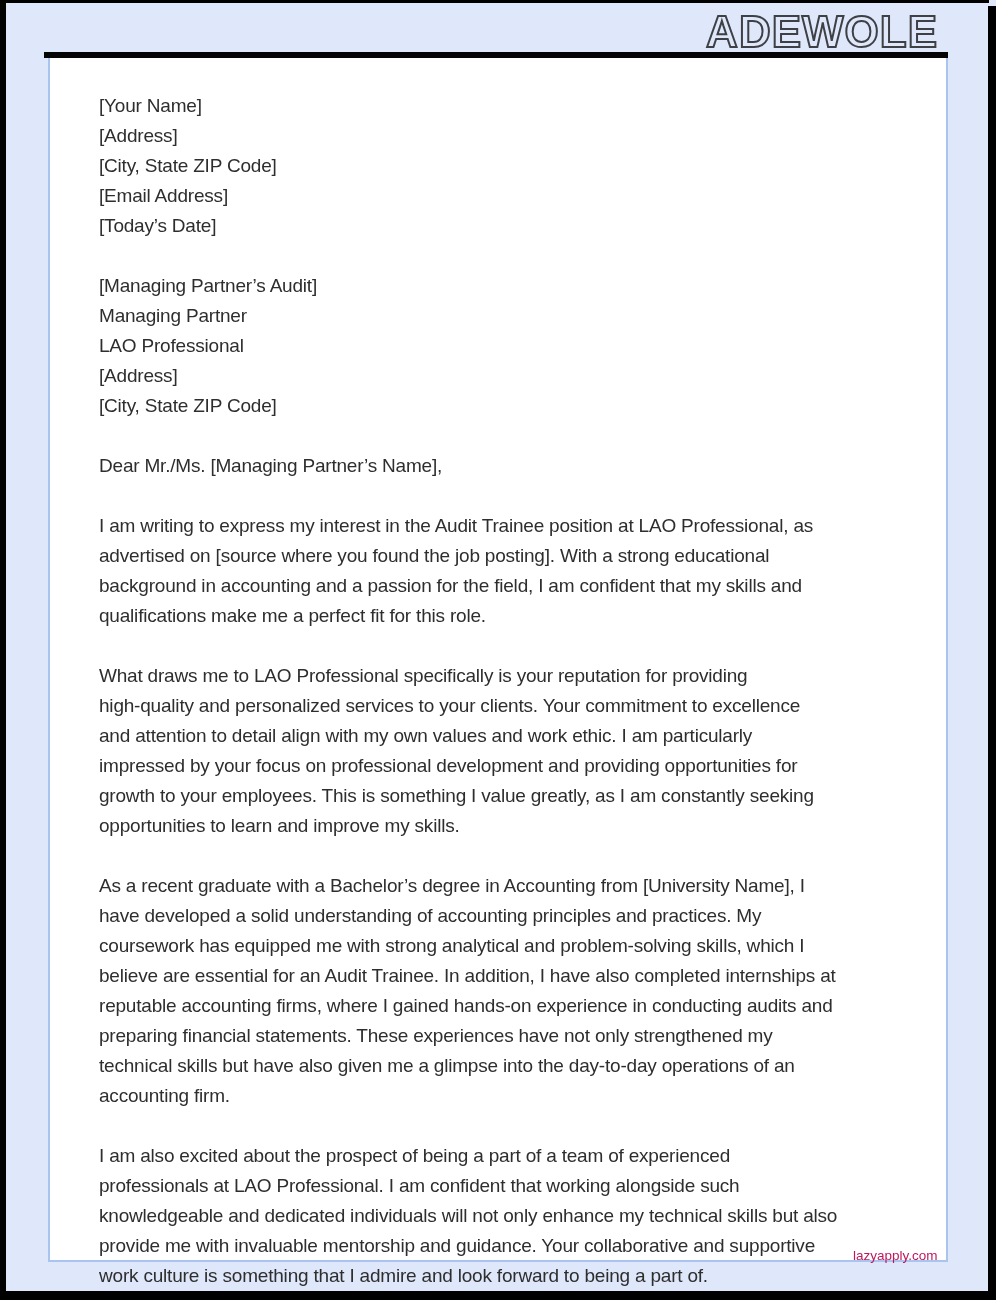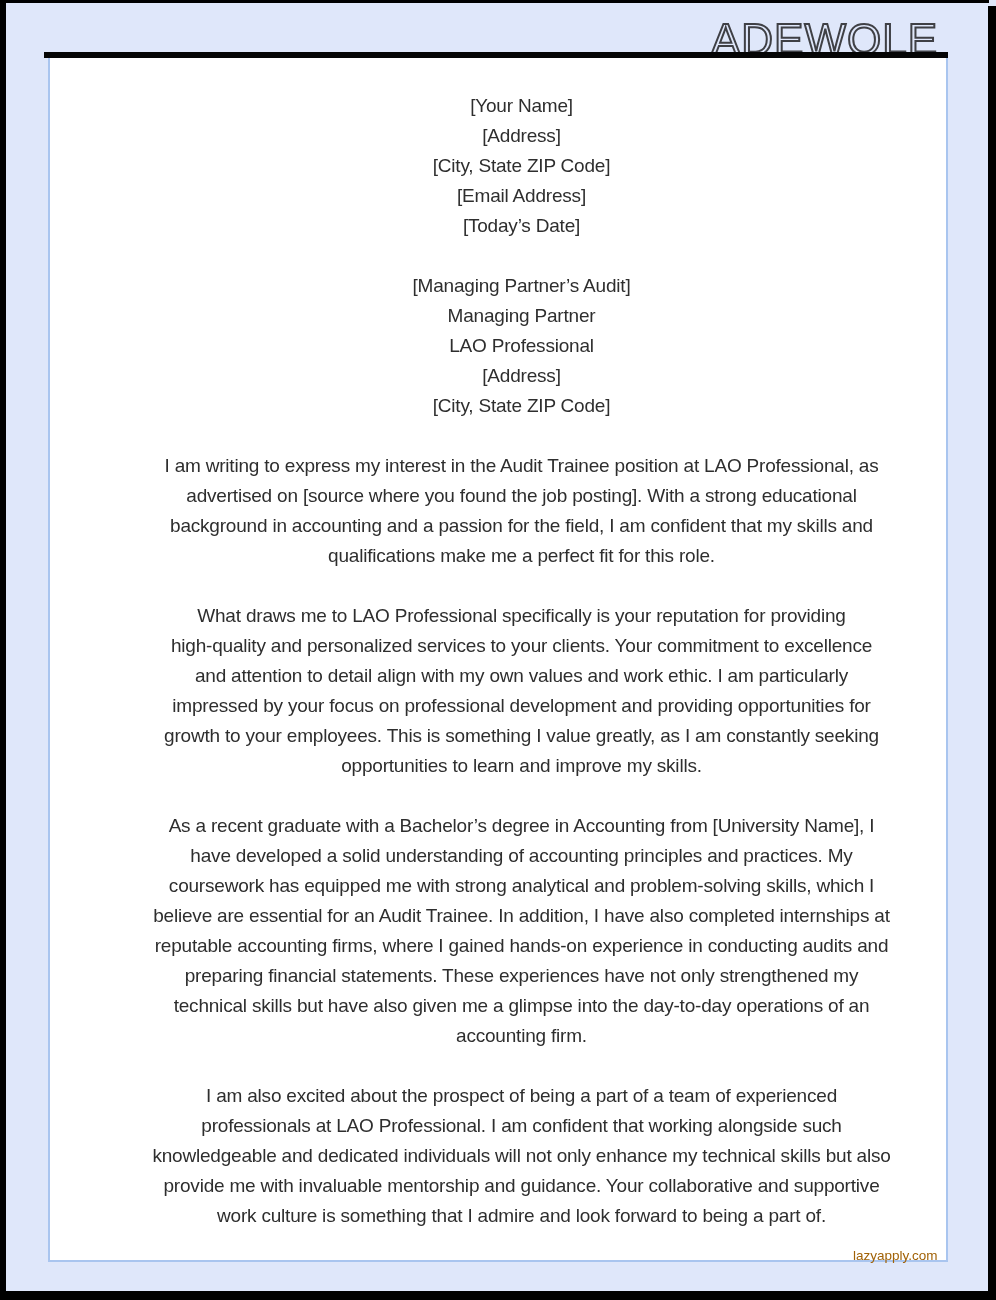--- a/index.html
+++ b/index.html
@@ -13,29 +13,30 @@
   
   .frame { position: absolute; background: #000; z-index: 9; }
   .frame-top    { top: 0; left: 0; width: 989px; height: 3px; }
   .frame-left   { top: 0; left: 0; width: 6px; height: 1300px; }
   .frame-right  { top: 6px; right: 0; width: 8px; height: 1294px; }
   .frame-bottom { bottom: 0; left: 0; width: 996px; height: 9px; }
 
   
   .brand {
     position: absolute;
-    top: 18px; right: 58px;
+    top: 10px; right: 58px;
     font-size: 44px;
     line-height: 1;
     letter-spacing: 1px;
     color: transparent;
     -webkit-text-stroke: 2px #3f4045;
     text-stroke: 2px #3f4045;
     z-index: 3;
     white-space: nowrap;
+    font-weight: bold;
   }
 
   
   .top-rule {
     position: absolute;
     top: 52px; left: 44px;
     width: 904px; height: 6px;
     background: #050505;
     z-index: 4;
   }
@@ -60,29 +61,28 @@
     width: 845px;
     z-index: 2;
     color: #2e2e2e;
     font-size: 19px;
     line-height: 30px;
     letter-spacing: -0.2px;
   }
   .block {
     white-space: pre-line;
     margin: 30px 0 0 0;
-    text-align: center;
   }
   .block:first-child { margin-top: 0; }
 
   .watermark {
     position: absolute;
     left: 853px; top: 1248px;
     font-size: 13.5px;
-    color: #a16207;
+    color: #be185d;
     z-index: 6;
     white-space: nowrap;
   }
 </style>
 </head>
 <body>
 
 <div class="frame frame-top"></div>
 <div class="frame frame-left"></div>
 <div class="frame frame-right"></div>
@@ -98,20 +98,21 @@
   <div class="block">[Your Name]
 [Address]
 [City, State ZIP Code]
 [Email Address]
 [Today’s Date]</div>
   <div class="block">[Managing Partner’s Audit]
 Managing Partner
 LAO Professional
 [Address]
 [City, State ZIP Code]</div>
+  <div class="block">Dear Mr./Ms. [Managing Partner’s Name],</div>
   <div class="block">I am writing to express my interest in the Audit Trainee position at LAO Professional, as
 advertised on [source where you found the job posting]. With a strong educational
 background in accounting and a passion for the field, I am confident that my skills and
 qualifications make me a perfect fit for this role.</div>
   <div class="block">What draws me to LAO Professional specifically is your reputation for providing
 high-quality and personalized services to your clients. Your commitment to excellence
 and attention to detail align with my own values and work ethic. I am particularly
 impressed by your focus on professional development and providing opportunities for
 growth to your employees. This is something I value greatly, as I am constantly seeking
 opportunities to learn and improve my skills.</div>

